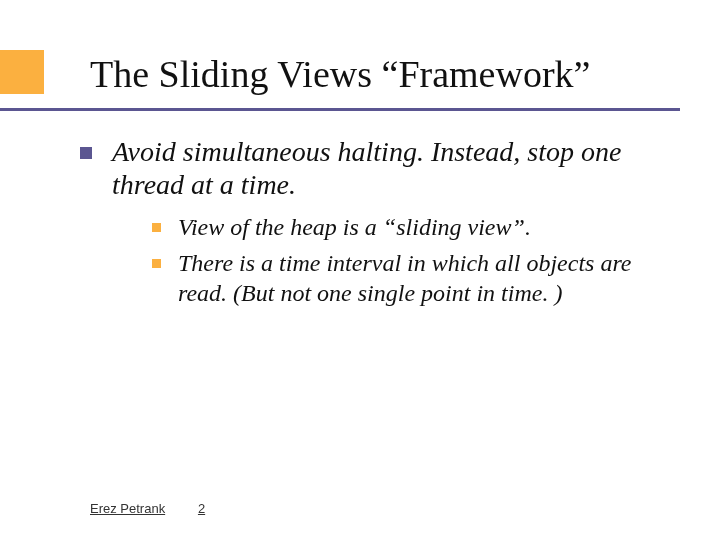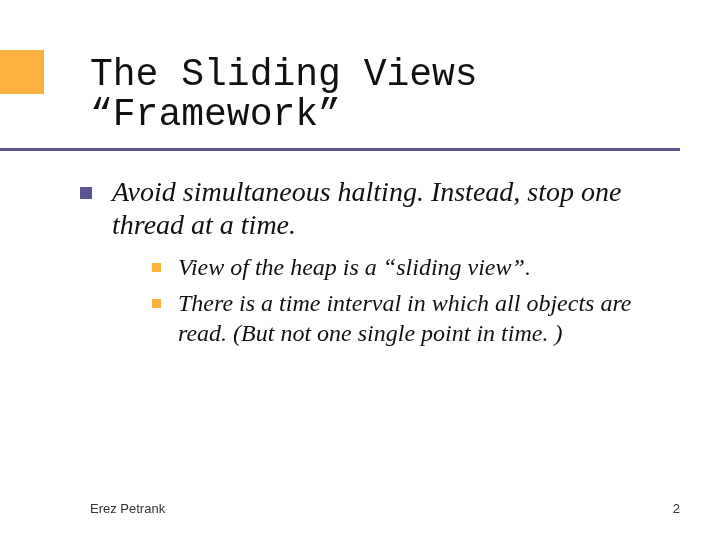--- a/index.html
+++ b/index.html
@@ -14,21 +14,20 @@
   }
   .slide {
     position: relative;
     width: 720px;
     height: 540px;
     box-sizing: border-box;
   }
   .title-block {
     position: relative;
     padding: 55px 40px 10px 90px;
-    font-family: Liberation Mono, monospace;
   }
   .title {
     font-size: 38px;
     line-height: 1.05;
     margin: 0;
     font-weight: normal;
   }
   .title-underline {
     position: absolute;
     left: 0;
@@ -91,26 +90,26 @@
     width: 9px;
     height: 9px;
     background: #fbb040;
   }
   .footer {
     position: absolute;
     left: 0;
     right: 0;
     bottom: 24px;
     display: flex;
-    justify-content: space-between;
     align-items: baseline;
     padding: 0 40px 0 90px;
     font-family: Arial, Helvetica, sans-serif;
     font-size: 13px;
     color: #333;
+    text-decoration: underline;
   }
   .footer .center { flex: 1; text-align: center; }
   .footer .right  { min-width: 40px; text-align: right; }
 </style>
 </head>
 <body>
 
 <div class="slide">
 
   <div class="title-accent"></div>

